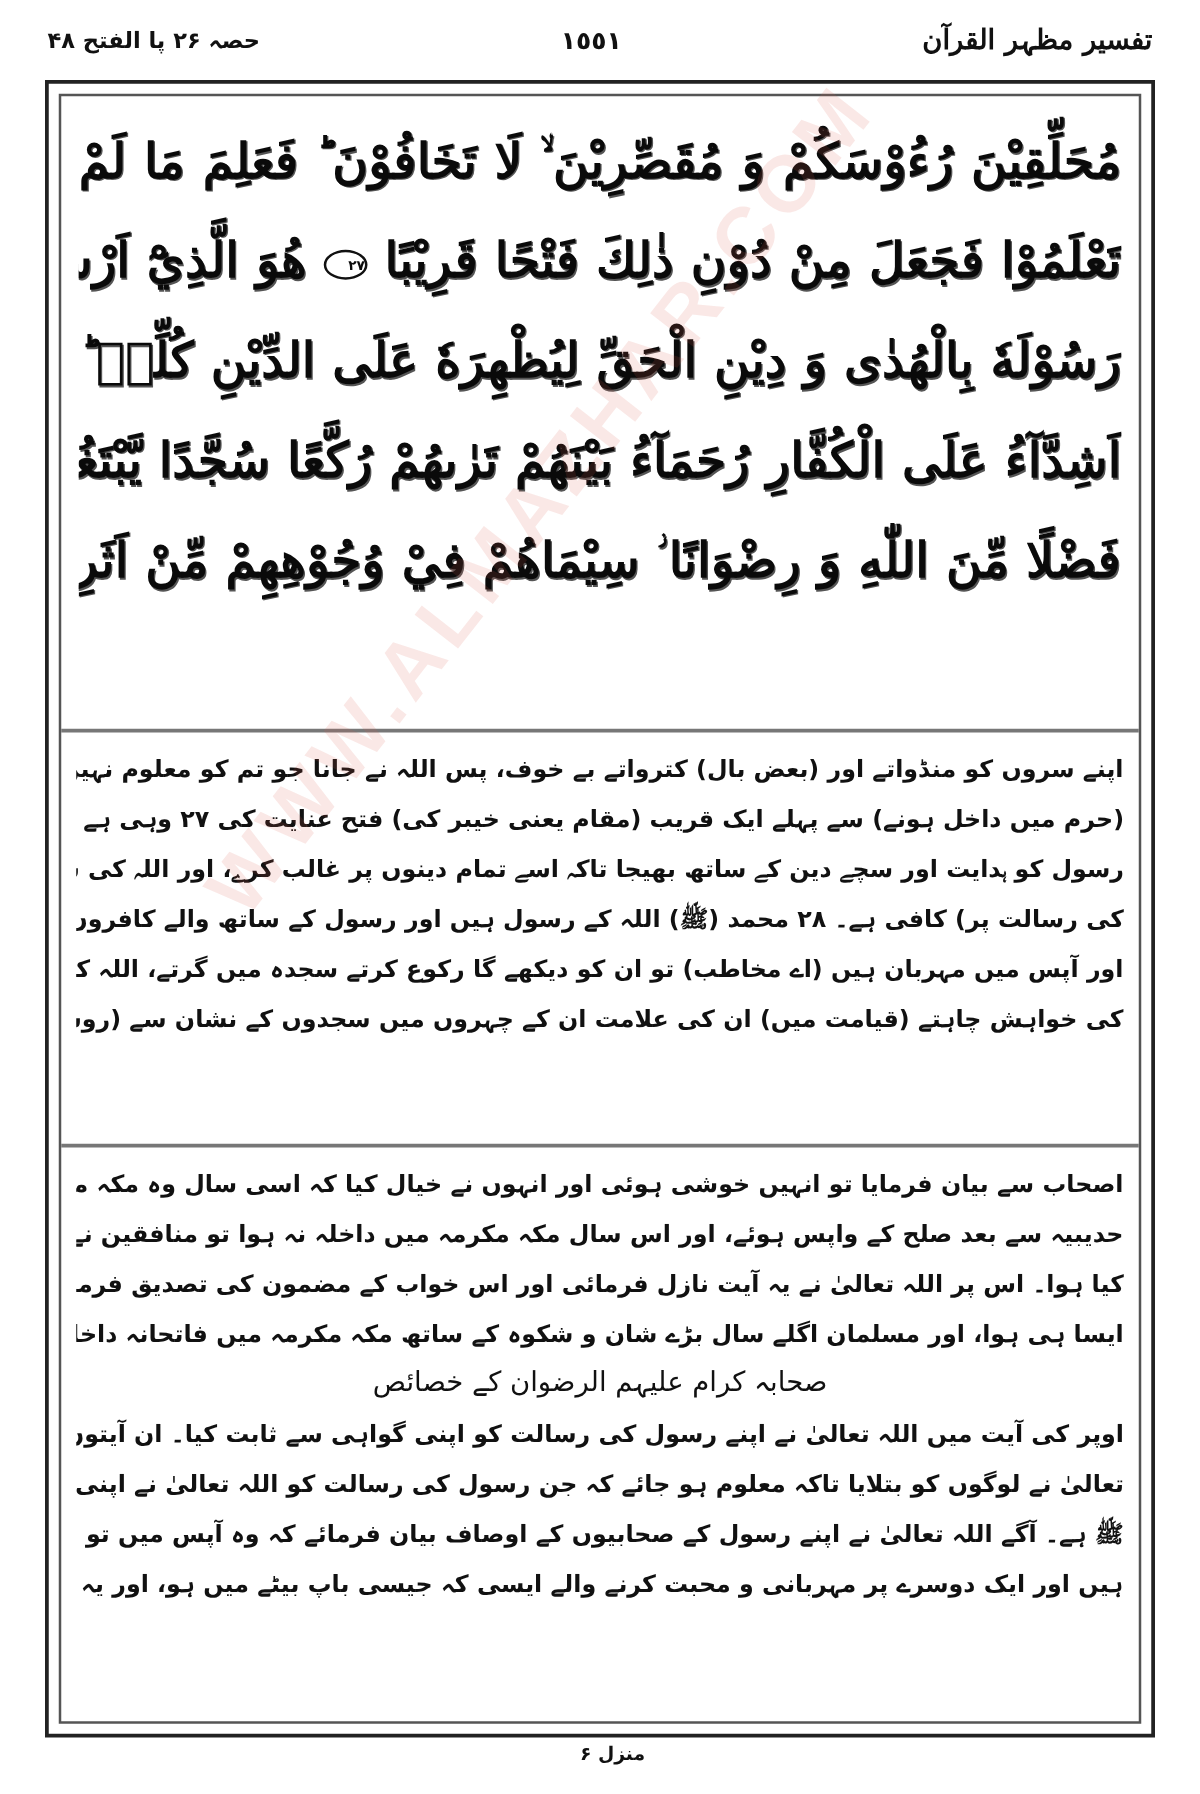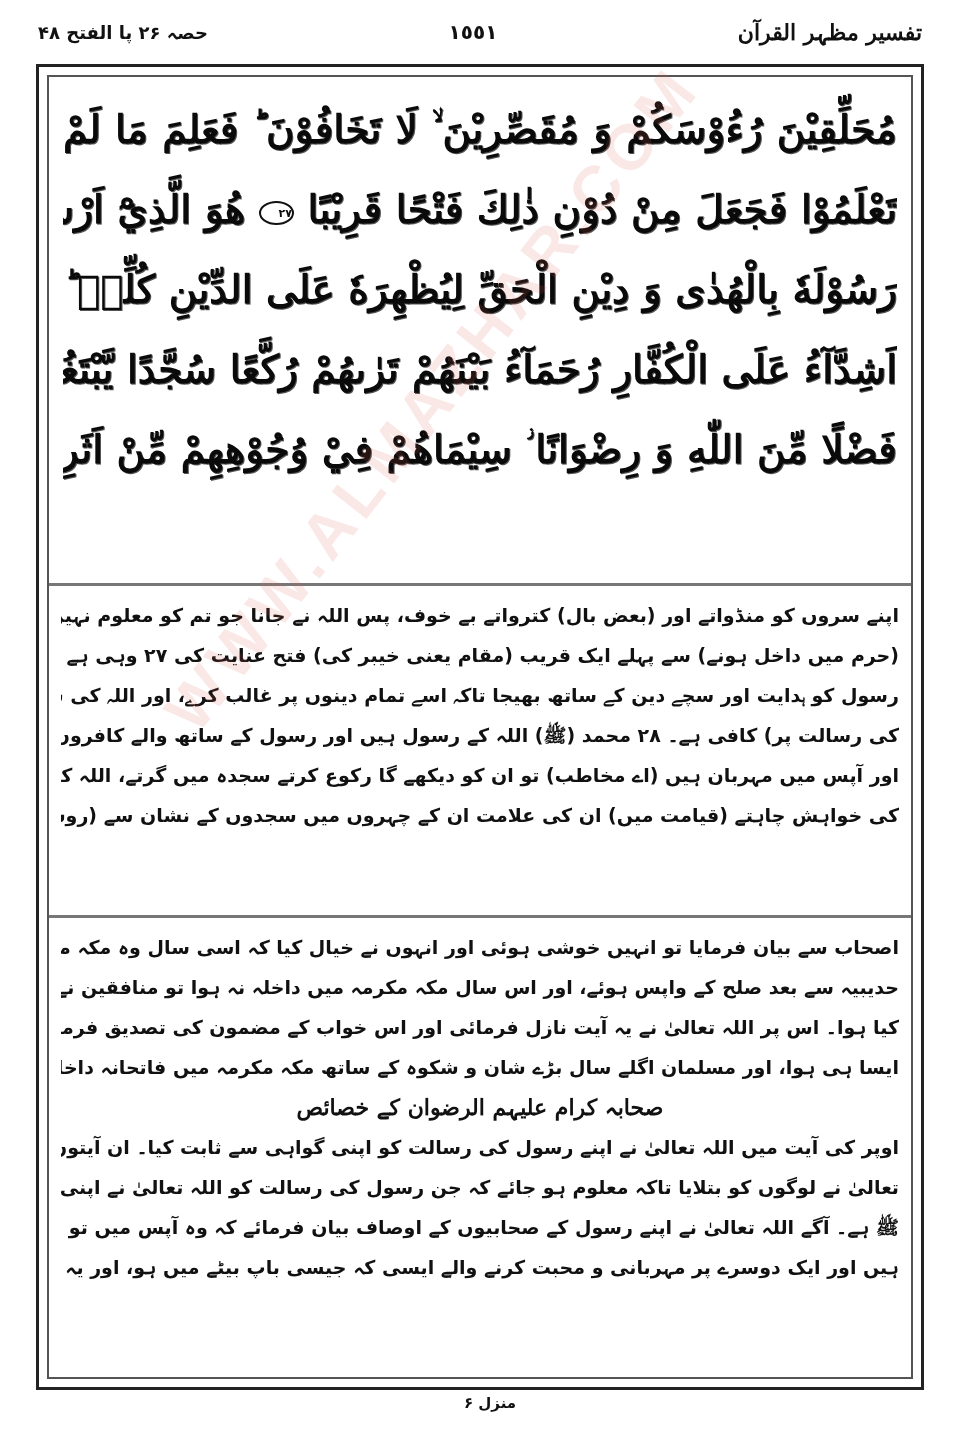--- a/index.html
+++ b/index.html
@@ -48,21 +48,21 @@
       height: 40px; line-height: 40px;
       font-family: "DejaVu Sans", sans-serif;
       font-size: 19px; font-weight: bold;
       text-align: justify; text-align-last: justify;
       white-space: nowrap; overflow: hidden;
       color: #111;
     }
     .prose-line.last { text-align-last: right; }
     .subheading {
       height: 40px; line-height: 40px; text-align: center;
-      font-family: "DejaVu Serif", serif; font-size: 22px; font-weight: bold;
+      font-family: "DejaVu Serif", serif; font-size: 22px; font-weight: normal;
     }
 
     .ayah-marker {
       display: inline-block; width: 35px; height: 24px; line-height: 22px;
       border: 2px solid #111; border-radius: 50%;
       font-size: 11px; text-align: center; vertical-align: middle;
       font-family: "DejaVu Sans", sans-serif; text-shadow: none;
     }
 
     .footer-sig {

